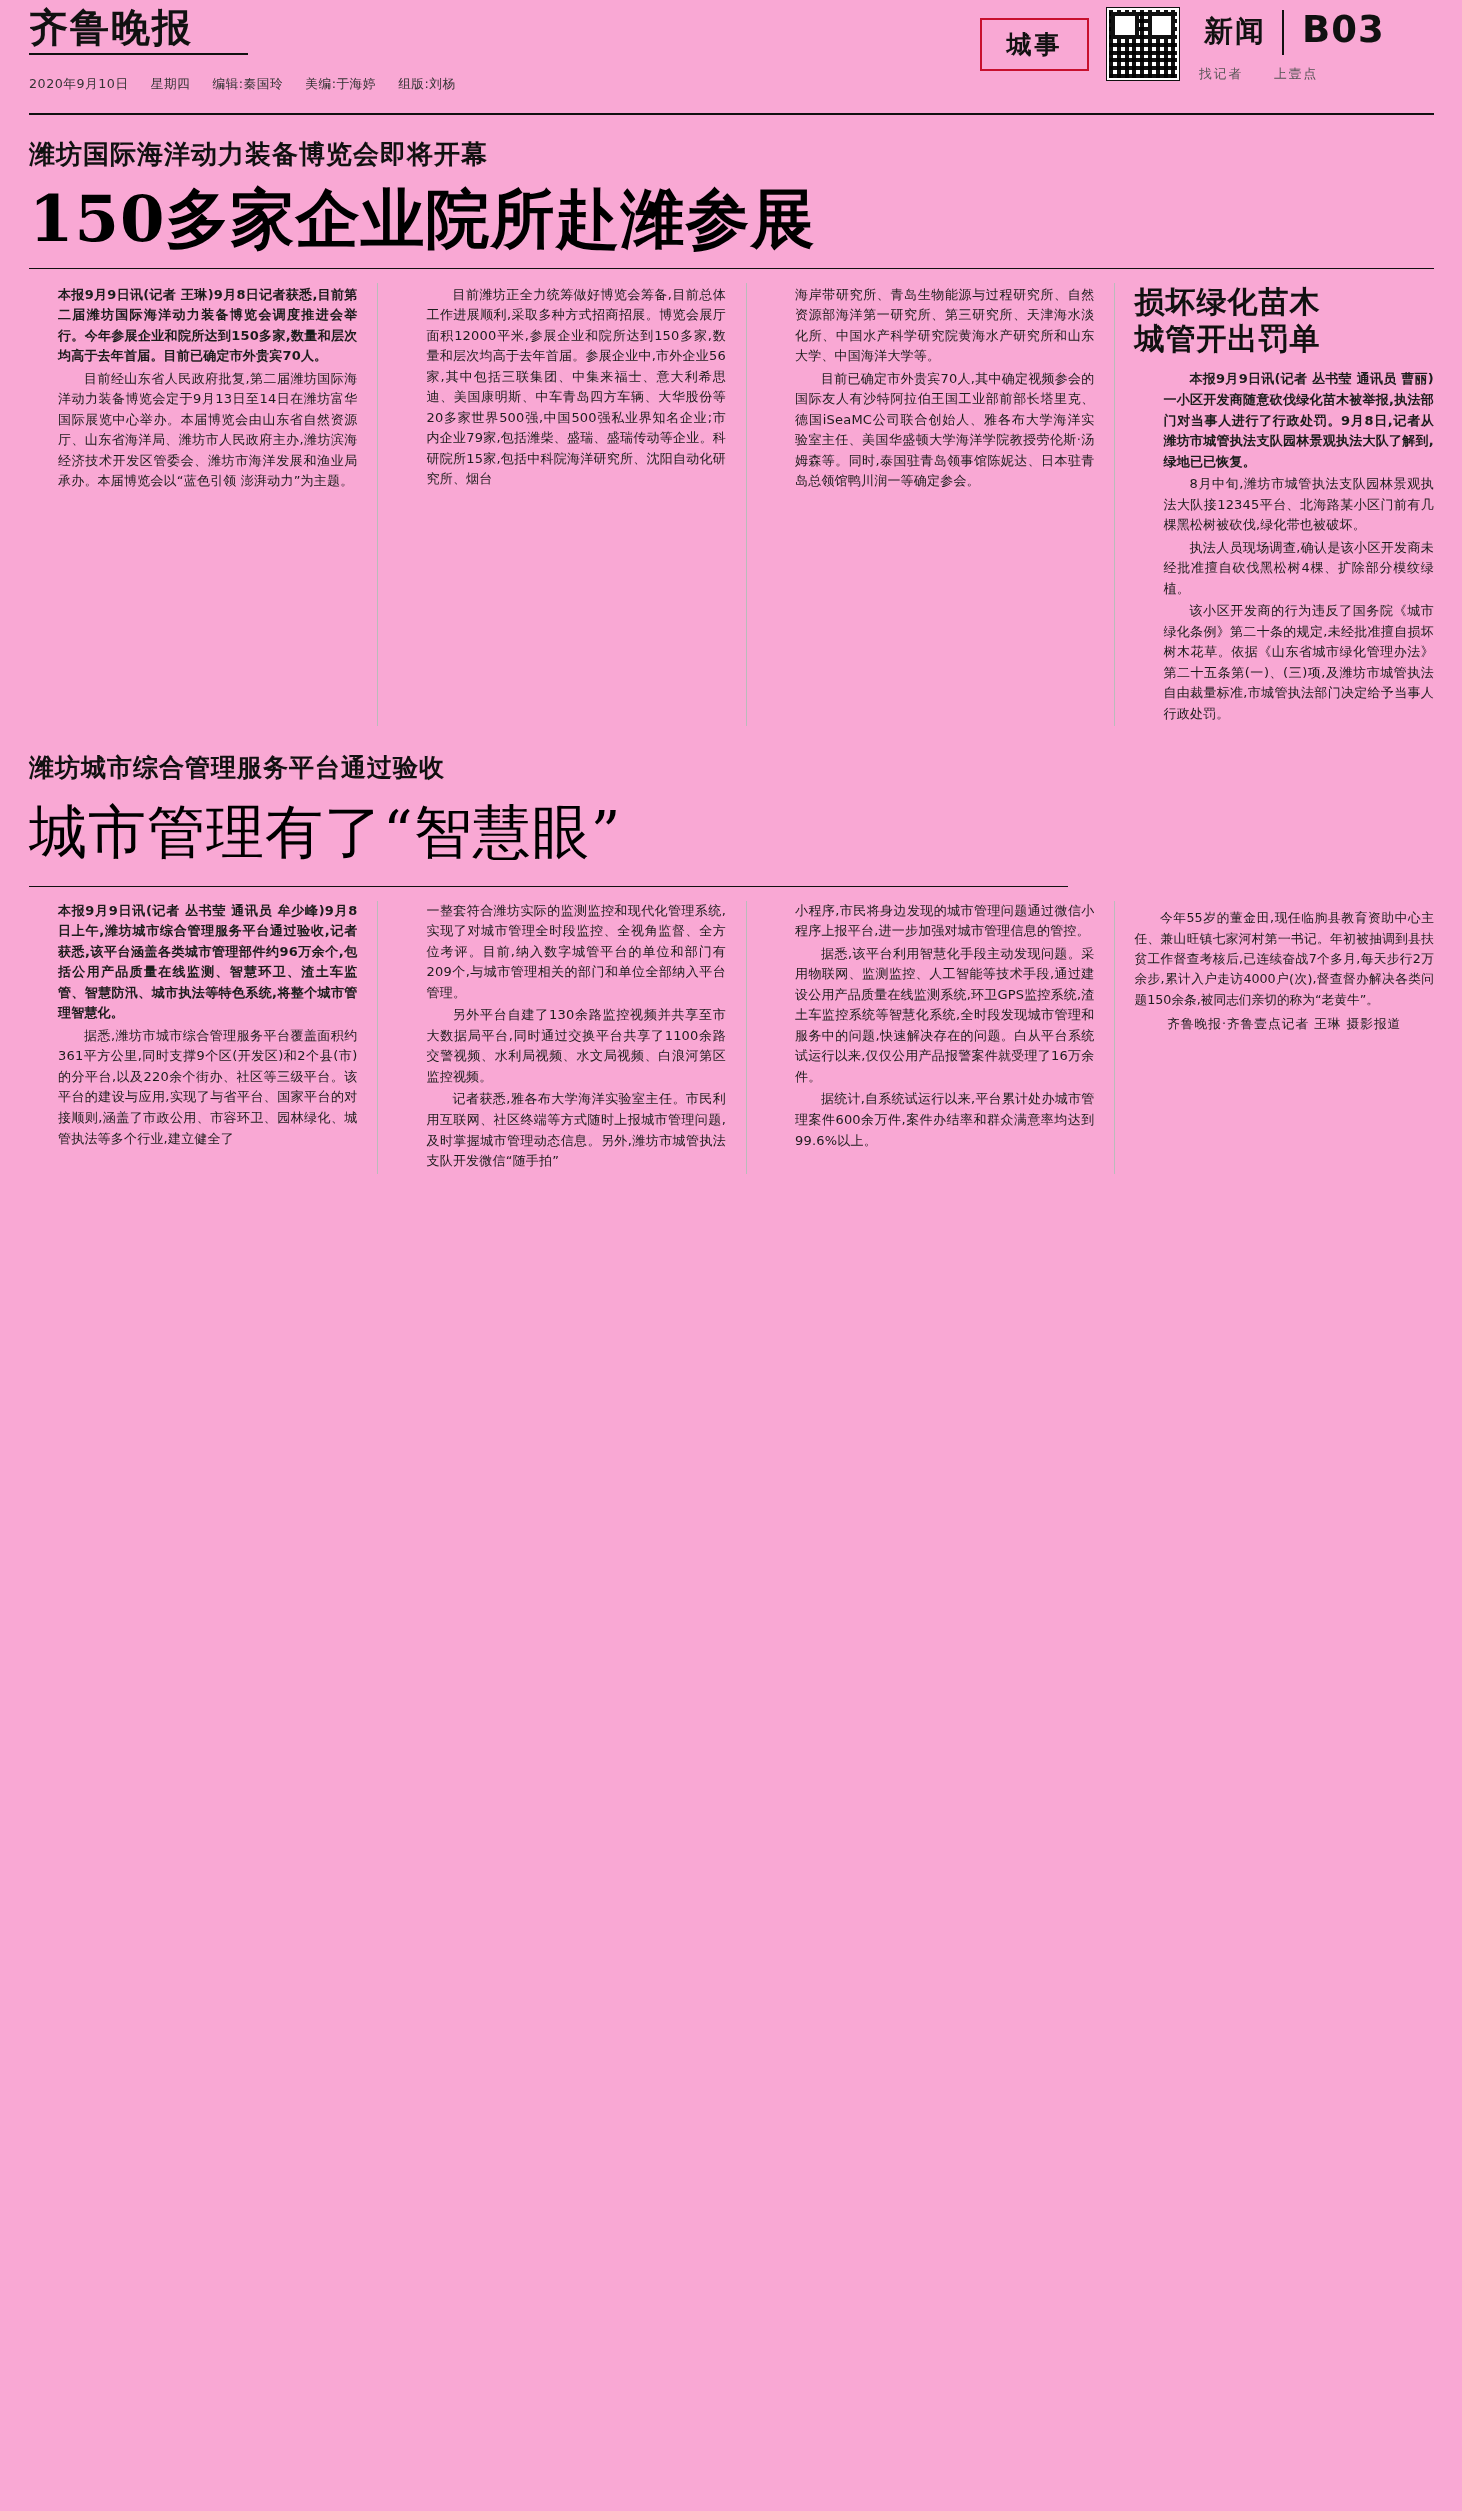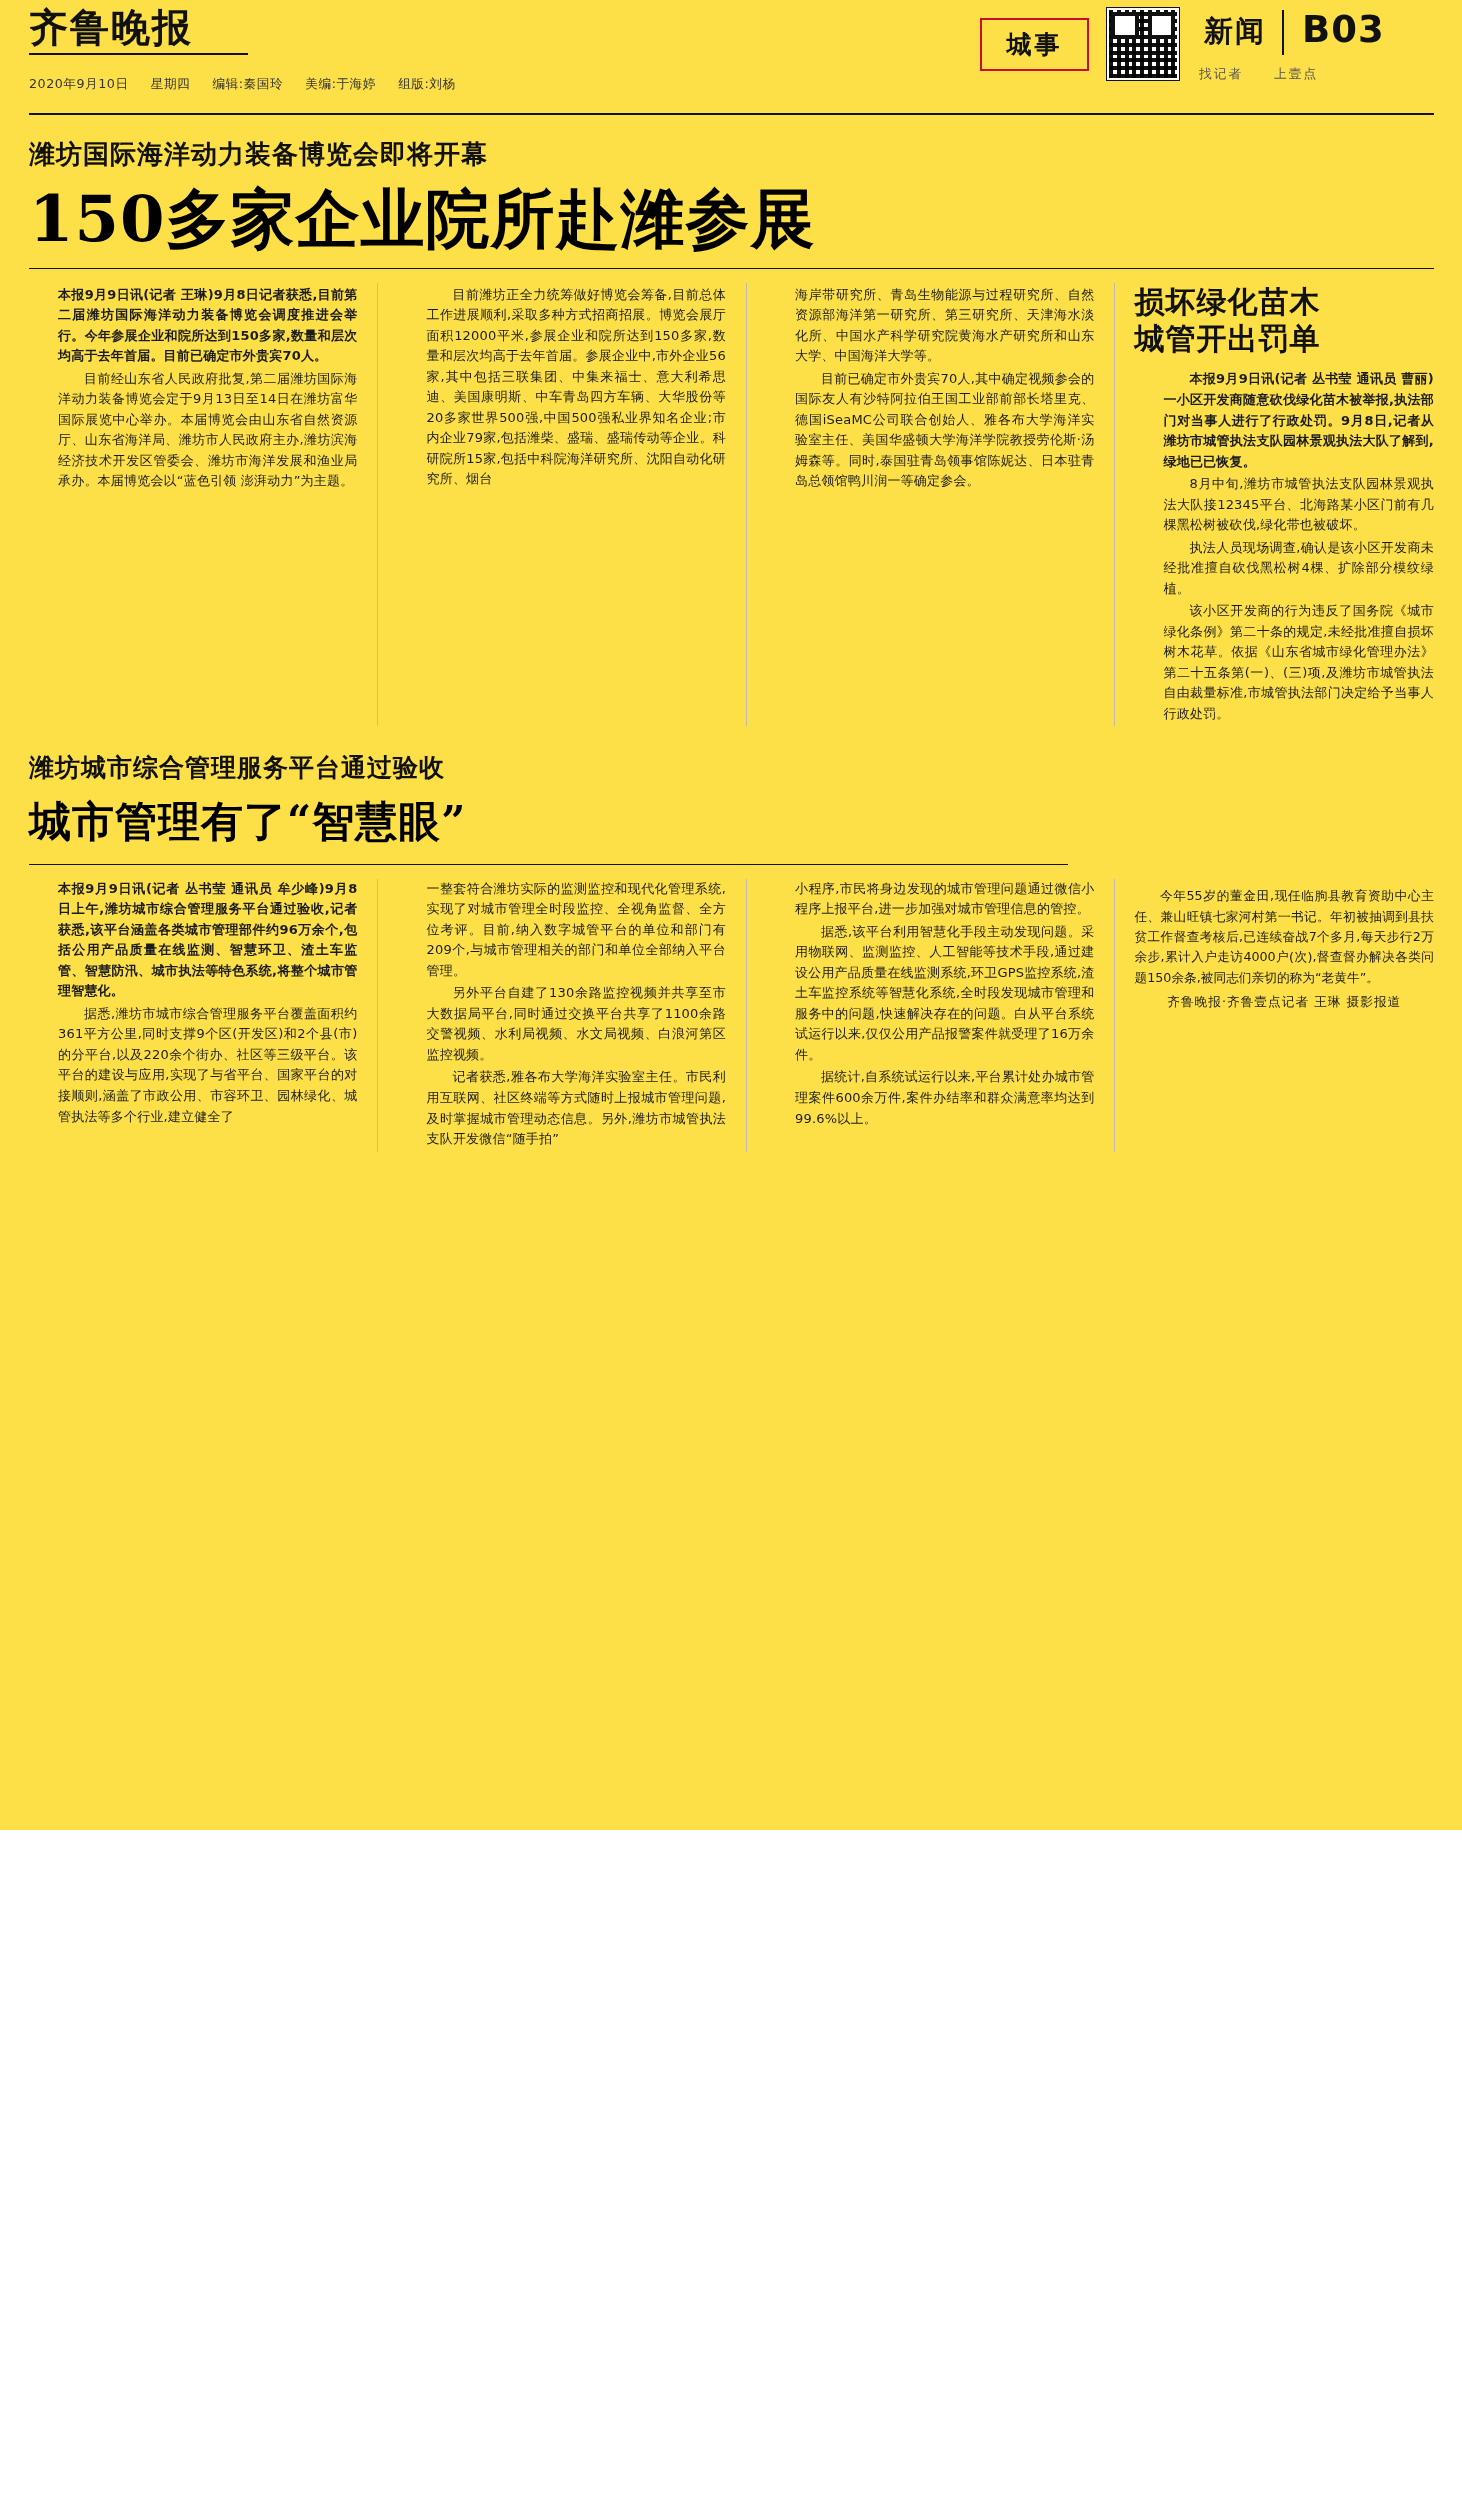--- a/index.html
+++ b/index.html
@@ -7,22 +7,22 @@
   body {
     width: 1463px;
     height: 2511px;
     background: #ffffff;
     font-family: "DejaVu Sans", sans-serif;
     color: #1a1a1a;
   }
   .page {
     position: relative;
     width: 1463px;
-    height: 1830px;
-    background: #fde047;
+    height: 2511px;
+    background: #f9a8d4;
     overflow: hidden;
   }
 
   
   .masthead {
     position: relative;
     height: 115px;
     border-bottom: 2.9px solid #111;
     margin: 0 29px;
   }
@@ -198,22 +198,22 @@
   .kicker2 {
     font-family: Liberation Sans, sans-serif;
     font-size: 25px;
     font-weight: bold;
     color: #111;
     letter-spacing: 1px;
   }
   .headline2 {
     margin-top: 9.8px;
     font-family: "DejaVu Serif", serif;
-    font-size: 42px;
-    font-weight: bold;
+    font-size: 58px;
+    font-weight: normal;
     color: #000;
     letter-spacing: 1px;
   }
   .hr2 { margin-top: 13.7px; border-top: 1px solid #111; }
 
   
   .photo-wrap {
     position: relative;
     width: 100%;
     height: 200px;

